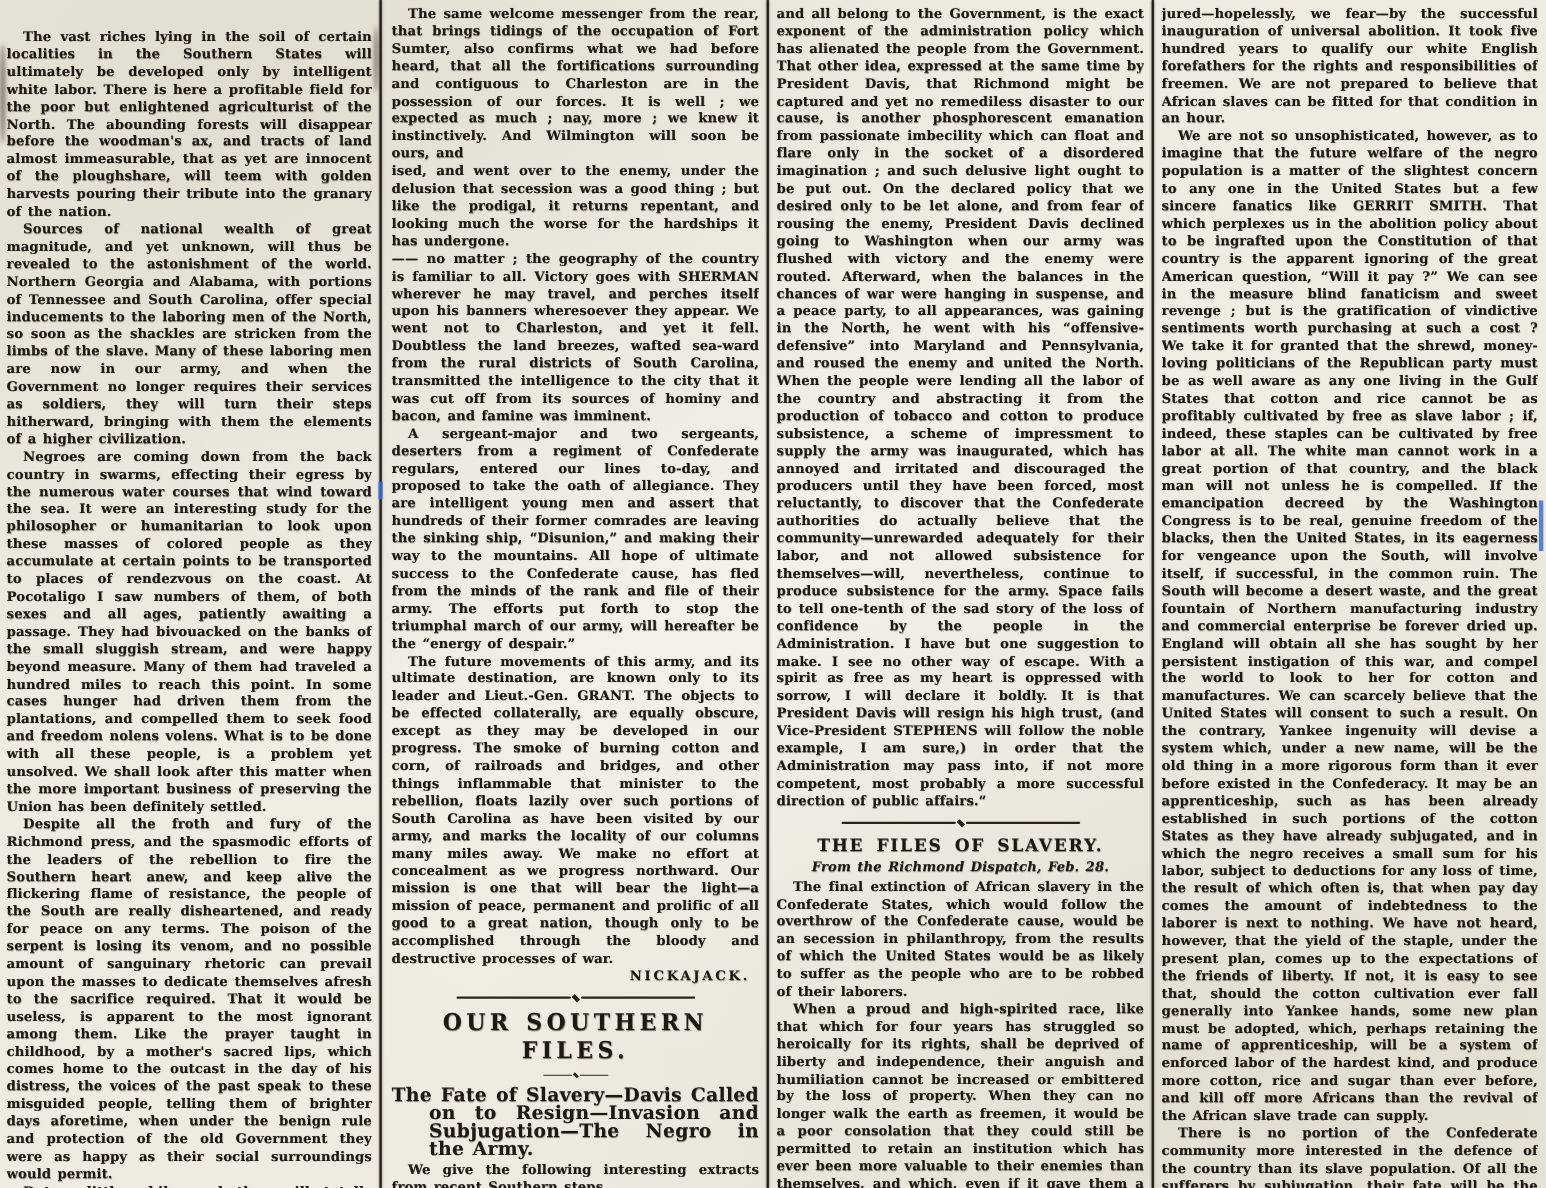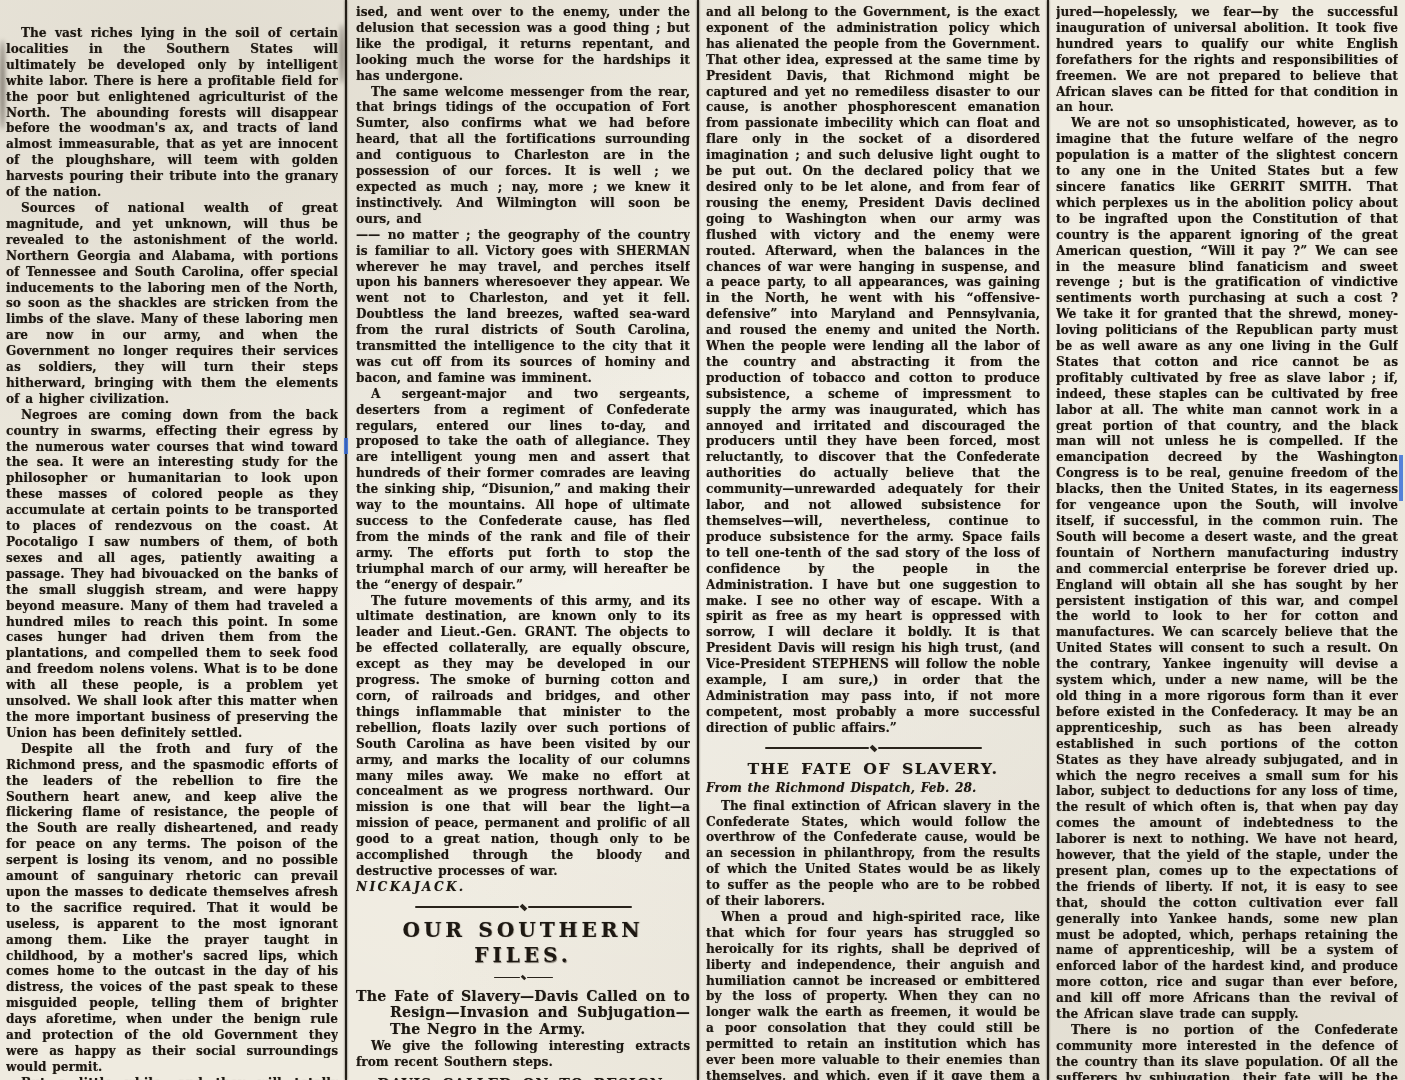--- a/index.html
+++ b/index.html
@@ -24,41 +24,41 @@
   .col1{left:6px;width:332px;padding-top:26px;}
   .col2{left:356px;width:334px;padding-top:5px;}
   .col3{left:706px;width:334px;padding-top:5px;}
   .col4{left:1056px;width:342px;padding-top:5px;}
   .divider{position:absolute;top:0;width:2px;height:1080px;background:#241f18;
     box-shadow:0 0 2px rgba(30,25,18,0.8);}
   .d1{left:345px;} .d2{left:697px;} .d3{left:1047px;}
   .p{text-indent:15px;margin:0;}
   .p.noindent{text-indent:0;}
   .it{}
-  .sig{ text-align:left;letter-spacing:2.5px;padding-right:8px;margin:0;font-style:italic;}
+  .sig{ text-align:right;letter-spacing:2.5px;padding-right:8px;margin:0;}
   .orn{display:flex;align-items:center;justify-content:center;margin:7px 0 6px 0;height:9px;}
   .orn .line{height:1.6px;background:#29231b;width:104px;border-radius:2px;}
   .orn .dia{width:7px;height:7px;background:#29231b;transform:rotate(45deg) scaleY(0.55);margin:0 1px;}
   .orn.short .line{width:26px;height:1.4px;}
   .orn.short .dia{width:5px;height:5px;}
   .display-head{
     text-align:center;text-indent:0;font-size:20px;line-height:24px;
     letter-spacing:4px;margin:4px 0 1px 0;transform:scaleY(1.05);
     text-shadow:0.6px 0.7px 0.9px rgba(40,32,22,0.6);
   }
   .sec-head{
     text-align:center;text-indent:0;font-size:15.5px;line-height:19px;
     letter-spacing:1.6px;word-spacing:4px;margin:4px 0 3px 0;
   }
   .sec-head.small{font-size:14px;letter-spacing:1px;}
   .subhead{
-    text-indent:0;font-size:14px;line-height:16.5px;letter-spacing:0.3px;
+    text-indent:0;font-size:17px;line-height:16.5px;letter-spacing:0.3px;
     padding-left:34px;text-indent:-34px;margin:2px 0;
   }
-  .source{ text-align:left;text-indent:0;font-style:italic;font-size:12px;margin:0 0 2px 0;}
+  .source{ text-align:center;text-indent:0;font-style:italic;font-size:12px;margin:0 0 2px 0;}
   .smudge{position:absolute;border-radius:50%;filter:blur(2px);background:rgba(35,28,20,0.5);}
   .sm1{left:0px;top:40px;width:5px;height:90px;}
   .sm2{left:340px;top:24px;width:4px;height:60px;}
   .bluetick{position:absolute;width:4px;background:#3a6fd8;opacity:0.85;}
   .bt1{left:344px;top:438px;height:16px;}
   .bt2{left:1399px;top:455px;height:46px;}
 </style>
 </head>
 <body>
 
@@ -67,22 +67,22 @@
   <div class="col col1">
     <p class="p">The vast riches lying in the soil of certain localities in the Southern States will ultimately be developed only by intelligent white labor. There is here a profitable field for the poor but enlightened agriculturist of the North. The abounding forests will disappear before the woodman's ax, and tracts of land almost immeasurable, that as yet are innocent of the ploughshare, will teem with golden harvests pouring their tribute into the granary of the nation.</p>
     <p class="p">Sources of national wealth of great magnitude, and yet unknown, will thus be revealed to the astonishment of the world. Northern Georgia and Alabama, with portions of Tennessee and South Carolina, offer special inducements to the laboring men of the North, so soon as the shackles are stricken from the limbs of the slave. Many of these laboring men are now in our army, and when the Government no longer requires their services as soldiers, they will turn their steps hitherward, bringing with them the elements of a higher civilization.</p>
     <p class="p"><span>Negroes are coming down from the back country in swarms, effecting their egress by the numerous water courses that wind toward the sea. It were an interesting study for the philosopher or humanitarian to look upon these masses of colored people as they accumulate at certain points to be transported to places of rendezvous on the coast. At Pocotaligo I saw numbers of them, of both sexes and all ages, patiently awaiting a passage. They had bivouacked on the banks of the small sluggish stream, and were happy beyond measure. Many of them had traveled a hundred miles to reach this point. In some cases hunger had driven them from the plantations, and compelled them to seek food and freedom </span><span class="it">nolens volens.</span><span> What is to be done with all these people, is a problem yet unsolved. We shall look after this matter when the more important business of preserving the Union has been definitely settled.</span></p>
     <p class="p">Despite all the froth and fury of the Richmond press, and the spasmodic efforts of the leaders of the rebellion to fire the Southern heart anew, and keep alive the flickering flame of resistance, the people of the South are really disheartened, and ready for peace on any terms. The poison of the serpent is losing its venom, and no possible amount of sanguinary rhetoric can prevail upon the masses to dedicate themselves afresh to the sacrifice required. That it would be useless, is apparent to the most ignorant among them. Like the prayer taught in childhood, by a mother's sacred lips, which comes home to the outcast in the day of his distress, the voices of the past speak to these misguided people, telling them of brighter days aforetime, when under the benign rule and protection of the old Government they were as happy as their social surroundings would permit.</p>
     <p class="p">But a little while, and they will totally refuse to be led to the slaughter, and then their day of deliverance is at hand.</p>
 
   </div>
 
   <div class="col col2">
+    <p class="p">The same welcome messenger from the rear, that brings tidings of the occupation of Fort Sumter, also confirms what we had before heard, that all the fortifications surrounding and contiguous to Charleston are in the possession of our forces. It is well ; we expected as much ; nay, more ; we knew it instinctively. And Wilmington will soon be ours, and</p>
     <p class="p noindent">ised, and went over to the enemy, under the delusion that secession was a good thing ; but like the prodigal, it returns repentant, and looking much the worse for the hardships it has undergone.</p>
-    <p class="p">The same welcome messenger from the rear, that brings tidings of the occupation of Fort Sumter, also confirms what we had before heard, that all the fortifications surrounding and contiguous to Charleston are in the possession of our forces. It is well ; we expected as much ; nay, more ; we knew it instinctively. And Wilmington will soon be ours, and</p>
     <p class="p noindent">—— no matter ; the geography of the country is familiar to all. Victory goes with SHERMAN wherever he may travel, and perches itself upon his banners wheresoever they appear. We went not to Charleston, and yet it fell. Doubtless the land breezes, wafted sea-ward from the rural districts of South Carolina, transmitted the intelligence to the city that it was cut off from its sources of hominy and bacon, and famine was imminent.</p>
     <p class="p">A sergeant-major and two sergeants, deserters from a regiment of Confederate regulars, entered our lines to-day, and proposed to take the oath of allegiance. They are intelligent young men and assert that hundreds of their former comrades are leaving the sinking ship, “Disunion,” and making their way to the mountains. All hope of ultimate success to the Confederate cause, has fled from the minds of the rank and file of their army. The efforts put forth to stop the triumphal march of our army, will hereafter be the “energy of despair.”</p>
     <p class="p">The future movements of this army, and its ultimate destination, are known only to its leader and Lieut.-Gen. GRANT. The objects to be effected collaterally, are equally obscure, except as they may be developed in our progress. The smoke of burning cotton and corn, of railroads and bridges, and other things inflammable that minister to the rebellion, floats lazily over such portions of South Carolina as have been visited by our army, and marks the locality of our columns many miles away. We make no effort at concealment as we progress northward. Our mission is one that will bear the light—a mission of peace, permanent and prolific of all good to a great nation, though only to be accomplished through the bloody and destructive processes of war.</p>
     <p class="sig">NICKAJACK.</p>
     <div class="orn">
         <span class="line"></span>
         <span class="dia"></span>
         <span class="line"></span>
       </div>
     <p class="display-head">OUR SOUTHERN FILES.</p>
@@ -97,21 +97,21 @@
 
   </div>
 
   <div class="col col3">
     <p class="p noindent"><span>and all belong to the Government, is the exact exponent of the administration policy which has alienated the people from the Government. That other idea, expressed at the same time by President Davis, that Richmond might be captured and yet no remediless disaster to our cause, is another phosphorescent emanation from passionate imbecility which can float and flare only in the socket of a disordered imagination ; and such delusive light ought to be put out. On the declared policy that we desired only to be let alone, and from fear of rousing the enemy, President Davis declined going to Washington when our army was flushed with victory and the enemy were routed. Afterward, when the balances in the chances of war were hanging in suspense, and a peace party, to all appearances, was gaining in the North, he went with his “offensive-defensive” into Maryland and Pennsylvania, and roused the enemy and united the North. When the people were lending all the labor of the country and abstracting it from the production of tobacco and cotton to produce subsistence, a scheme of impressment to supply the army was inaugurated, which has annoyed and irritated and discouraged the producers until they have been forced, most reluctantly, to discover that the Confederate authorities do actually believe that the community—unrewarded adequately for their labor, and not allowed subsistence for themselves—will, nevertheless, continue to produce subsistence for the army. Space fails to tell one-tenth of the sad story of the loss of confidence by the people in the Administration. I have but one suggestion to make. I see no other way of escape. With a spirit as free as my heart is oppressed with sorrow, I will declare it boldly. </span><span class="it">It is that President Davis will resign his high trust,</span><span> (and Vice-President STEPHENS will follow the noble example, I am sure,) in order that the Administration may pass into, if not more competent, most probably a more successful direction of public affairs.”</span></p>
     <div class="orn">
         <span class="line"></span>
         <span class="dia"></span>
         <span class="line"></span>
       </div>
-    <p class="sec-head">THE FATE OF SLAVERY.</p>
+    <p class="sec-head">THE FILES OF SLAVERY.</p>
     <p class="source">From the Richmond Dispatch, Feb. 28.</p>
     <p class="p">The final extinction of African slavery in the Confederate States, which would follow the overthrow of the Confederate cause, would be an secession in philanthropy, from the results of which the United States would be as likely to suffer as the people who are to be robbed of their laborers.</p>
     <p class="p"><span>When a proud and high-spirited race, like that which for four years has struggled so heroically for its rights, shall be deprived of liberty and independence, their anguish and humiliation cannot be increased or embittered by the loss of property. When they can no longer walk the earth as freemen, it would be a poor consolation that they could still be permitted to retain an institution which has ever been more valuable to their enemies than themselves, and which, even if it gave them a bare support, would increase the wealth and greatness of their oppressors. The reflection that he is a slave himself would not be mitigated in the mind of the cotton planter by a gracious permission to have under him slaves whose labor, guided by his intelligence and experience, would render him a more profitable chattel to his new masters than he could otherwise become. It may be safely averred that slavery, even in the cotton States, has been a source of greater profit to the North than the South, which, with all its magnificent productions, </span></p>
 
   </div>
 
   <div class="col col4">
     <p class="p noindent">jured—hopelessly, we fear—by the successful inauguration of universal abolition. It took five hundred years to qualify our white English forefathers for the rights and responsibilities of freemen. We are not prepared to believe that African slaves can be fitted for that condition in an hour.</p>
     <p class="p"><span>We are not so unsophisticated, however, as to imagine that the future welfare of the negro population is a matter of the slightest concern to any one in the United States but a few sincere fanatics like GERRIT SMITH. That which perplexes us in the abolition policy about to be ingrafted upon the Constitution of that country is the apparent ignoring of the great American question, “Will it pay ?” We can see in the measure blind fanaticism and sweet revenge ; but is the gratification of vindictive sentiments worth purchasing at such a cost ? We take it for granted that the shrewd, money-loving politicians of the Republican party must be as well aware as any one living in the Gulf States </span><span class="it">that cotton and rice cannot be as profitably cultivated by free as slave labor ; if, indeed, these staples can be cultivated by free labor at all.</span><span> The white man cannot work in a great portion of that country, and the black man will not unless he is compelled. If the emancipation decreed by the Washington Congress is to be real, genuine freedom of the blacks, then the United States, in its eagerness for vengeance upon the South, will involve itself, if successful, in the common ruin. The South will become a desert waste, and the great fountain of Northern manufacturing industry and commercial enterprise be forever dried up. England will obtain all she has sought by her persistent instigation of this war, and compel the world to look to her for cotton and manufactures. We can scarcely believe that the United States will consent to such a result. </span><span class="it">On the contrary, Yankee ingenuity will devise a system which, under a new name, will be the old thing in a more rigorous form than it ever before existed in the Confederacy.</span><span> It may be an apprenticeship, such as has been already established in such portions of the cotton States as they have already subjugated, and in which the negro receives a small sum for his labor, subject to deductions for any loss of time, the result of which often is, that when pay day comes the amount of indebtedness to the laborer is next to nothing. We have not heard, however, that the yield of the staple, under the present plan, comes up to the expectations of the friends of liberty. If not, it is easy to see that, should the cotton cultivation ever fall generally into Yankee hands, some new plan must be adopted, which, perhaps retaining the name of apprenticeship, will be a system of enforced labor of the hardest kind, and produce more cotton, rice and sugar than ever before, and kill off more Africans than the revival of the African slave trade can supply.</span></p>
     <p class="p">There is no portion of the Confederate community more interested in the defence of the country than its slave population. Of all the sufferers by subjugation, their fate will be the most hopeless and irremediable. They will sigh in vain for the Christian sympathies and physical comforts which once alleviated their lot. No class of laborers in the world is as well fed and happy as they now are. No class of laborers in the world is as well fed and as miserable as they will become should the Genius of Univeral Emancipation ever enfold them in its deadly embrace.</p>

